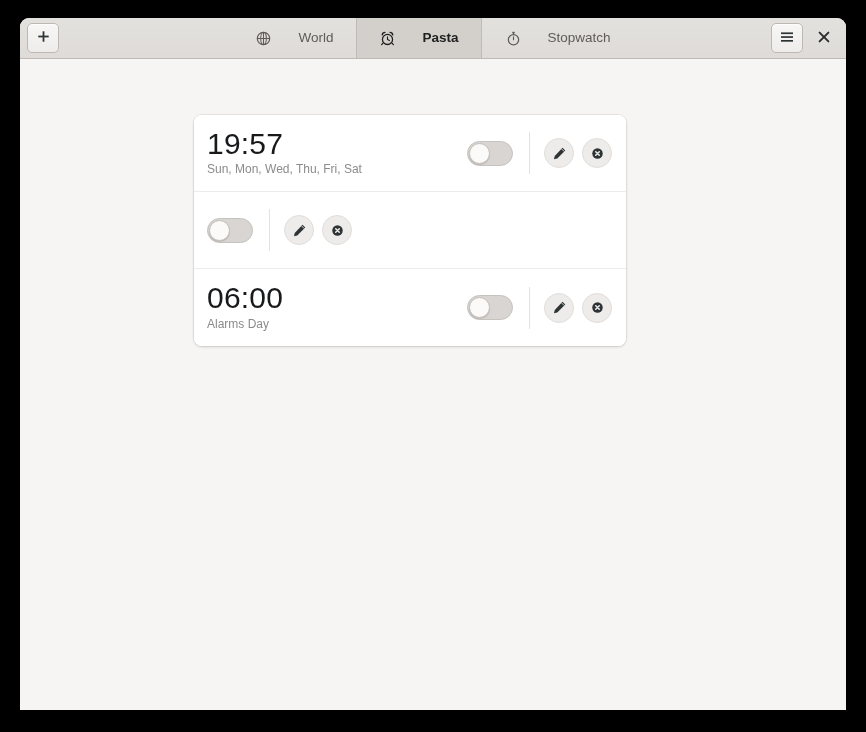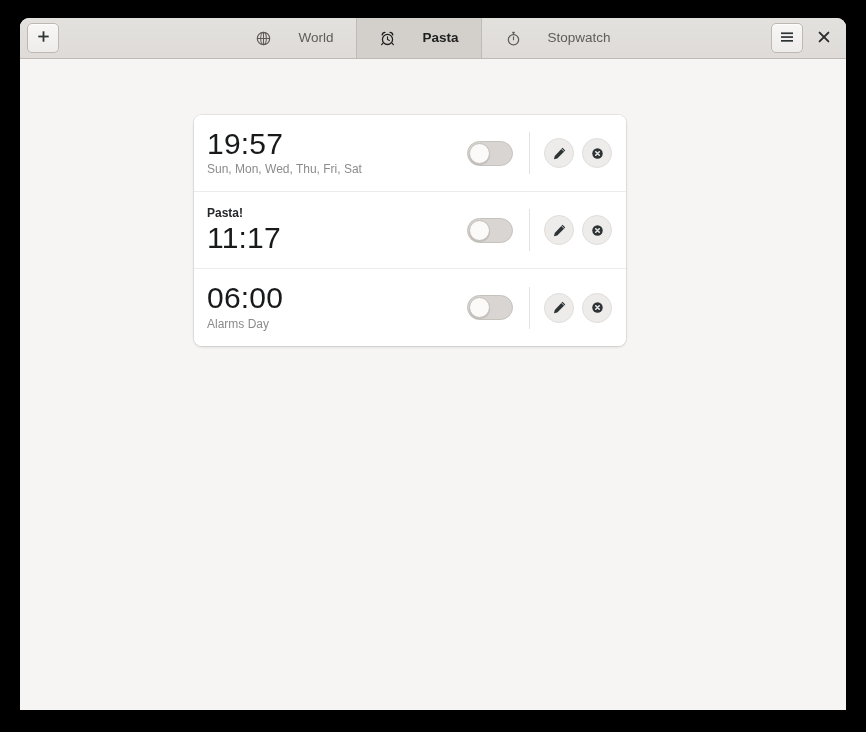--- a/index.html
+++ b/index.html
@@ -361,25 +361,20 @@
                 <svg width="15" height="15" viewBox="0 0 16 16">
                   <circle cx="8" cy="8" r="5.6" fill="#2e3436"></circle>
                   <path d="M6.1 6.1 L9.9 9.9 M9.9 6.1 L6.1 9.9" stroke="#eeecea" stroke-width="1.6" stroke-linecap="round"></path>
                 </svg>
               </span>
             </div>
           </div>
         </div>
 
         <div class="alarm-row">
-          <div class="alarm-info">
-            <div class="alarm-title">Pasta!</div>
-            <div class="alarm-time">11:17</div>
-
-          </div>
           <div class="alarm-controls">
             <div class="toggle">
               <div class="knob"></div>
             </div>
             <div class="ctrl-separator"></div>
             <div class="circle-btn">
               <span>
                 <svg width="15" height="15" viewBox="0 0 16 16">
                   <path d="M11.2 1.9 L14.1 4.8 L5.6 13.3 L2.1 14.1 L2.9 10.6 Z" fill="#2e3436"></path>
                   <path d="M10.1 3.0 L13.0 5.9" stroke="#eeecea" stroke-width="0.9"></path>

